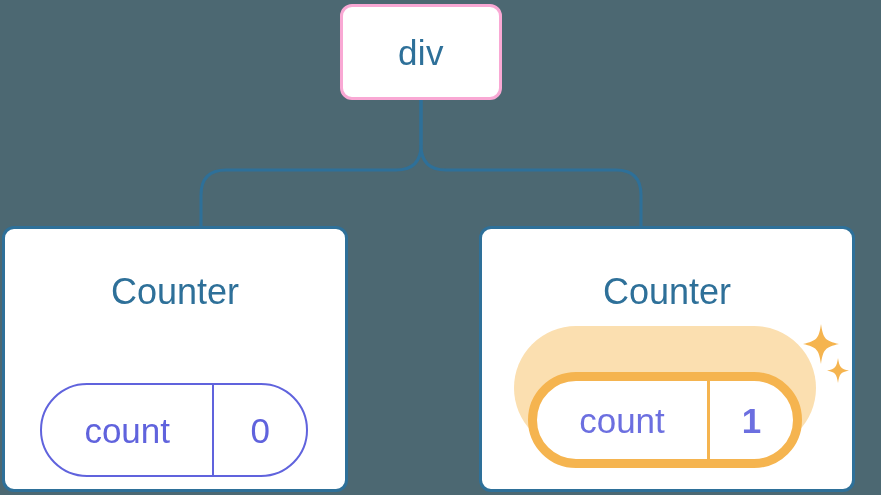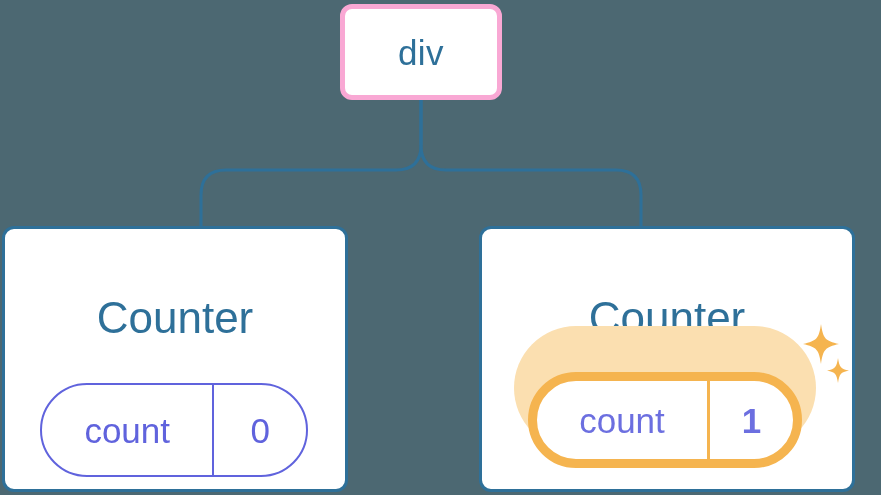--- a/index.html
+++ b/index.html
@@ -28,21 +28,21 @@
   }
 
   
   .node-root {
     position: absolute;
     left: 340px;
     top: 4px;
     width: 162px;
     height: 96px;
     background: #ffffff;
-    border: 5px solid #f9a8d4;
+    border: 3px solid #f9a8d4;
     border-radius: 12px;
     box-sizing: border-box;
     display: flex;
     align-items: center;
     justify-content: center;
   }
   .node-root .tag-label {
     color: #2e7099;
     font-size: 35px;
     letter-spacing: 0.5px;
@@ -69,23 +69,22 @@
     width: 376px;
     height: 266px;
   }
   .card-title {
     position: absolute;
     left: 0;
     right: 0;
     top: 45px;
     text-align: center;
     color: #2e7099;
-    font-size: 44px;
+    font-size: 36px;
     line-height: 1;
-    margin-top: 22px;
   }
 
   
   .pill-wrap {
     position: absolute;
     display: flex;
     align-items: center;
   }
   .pill {
     display: flex;

